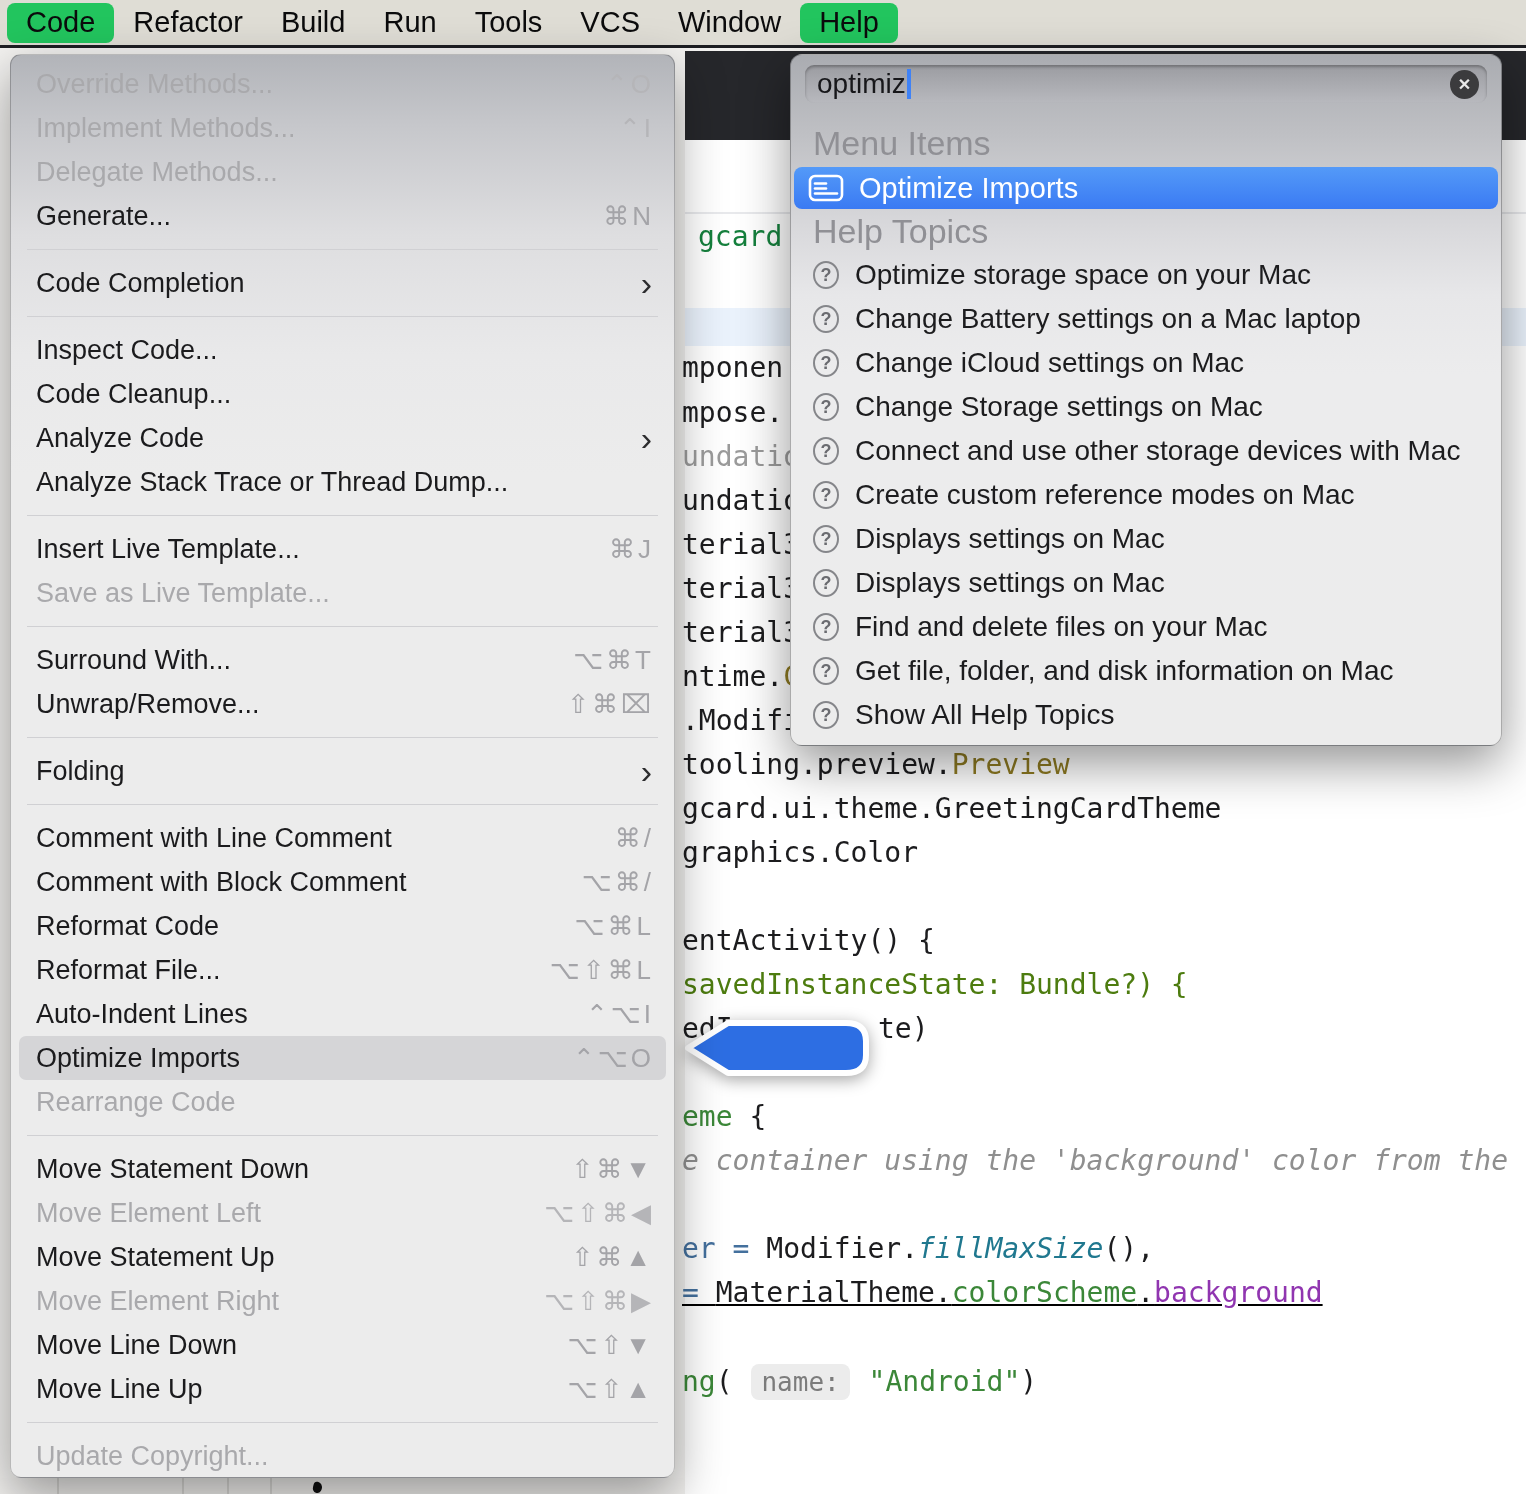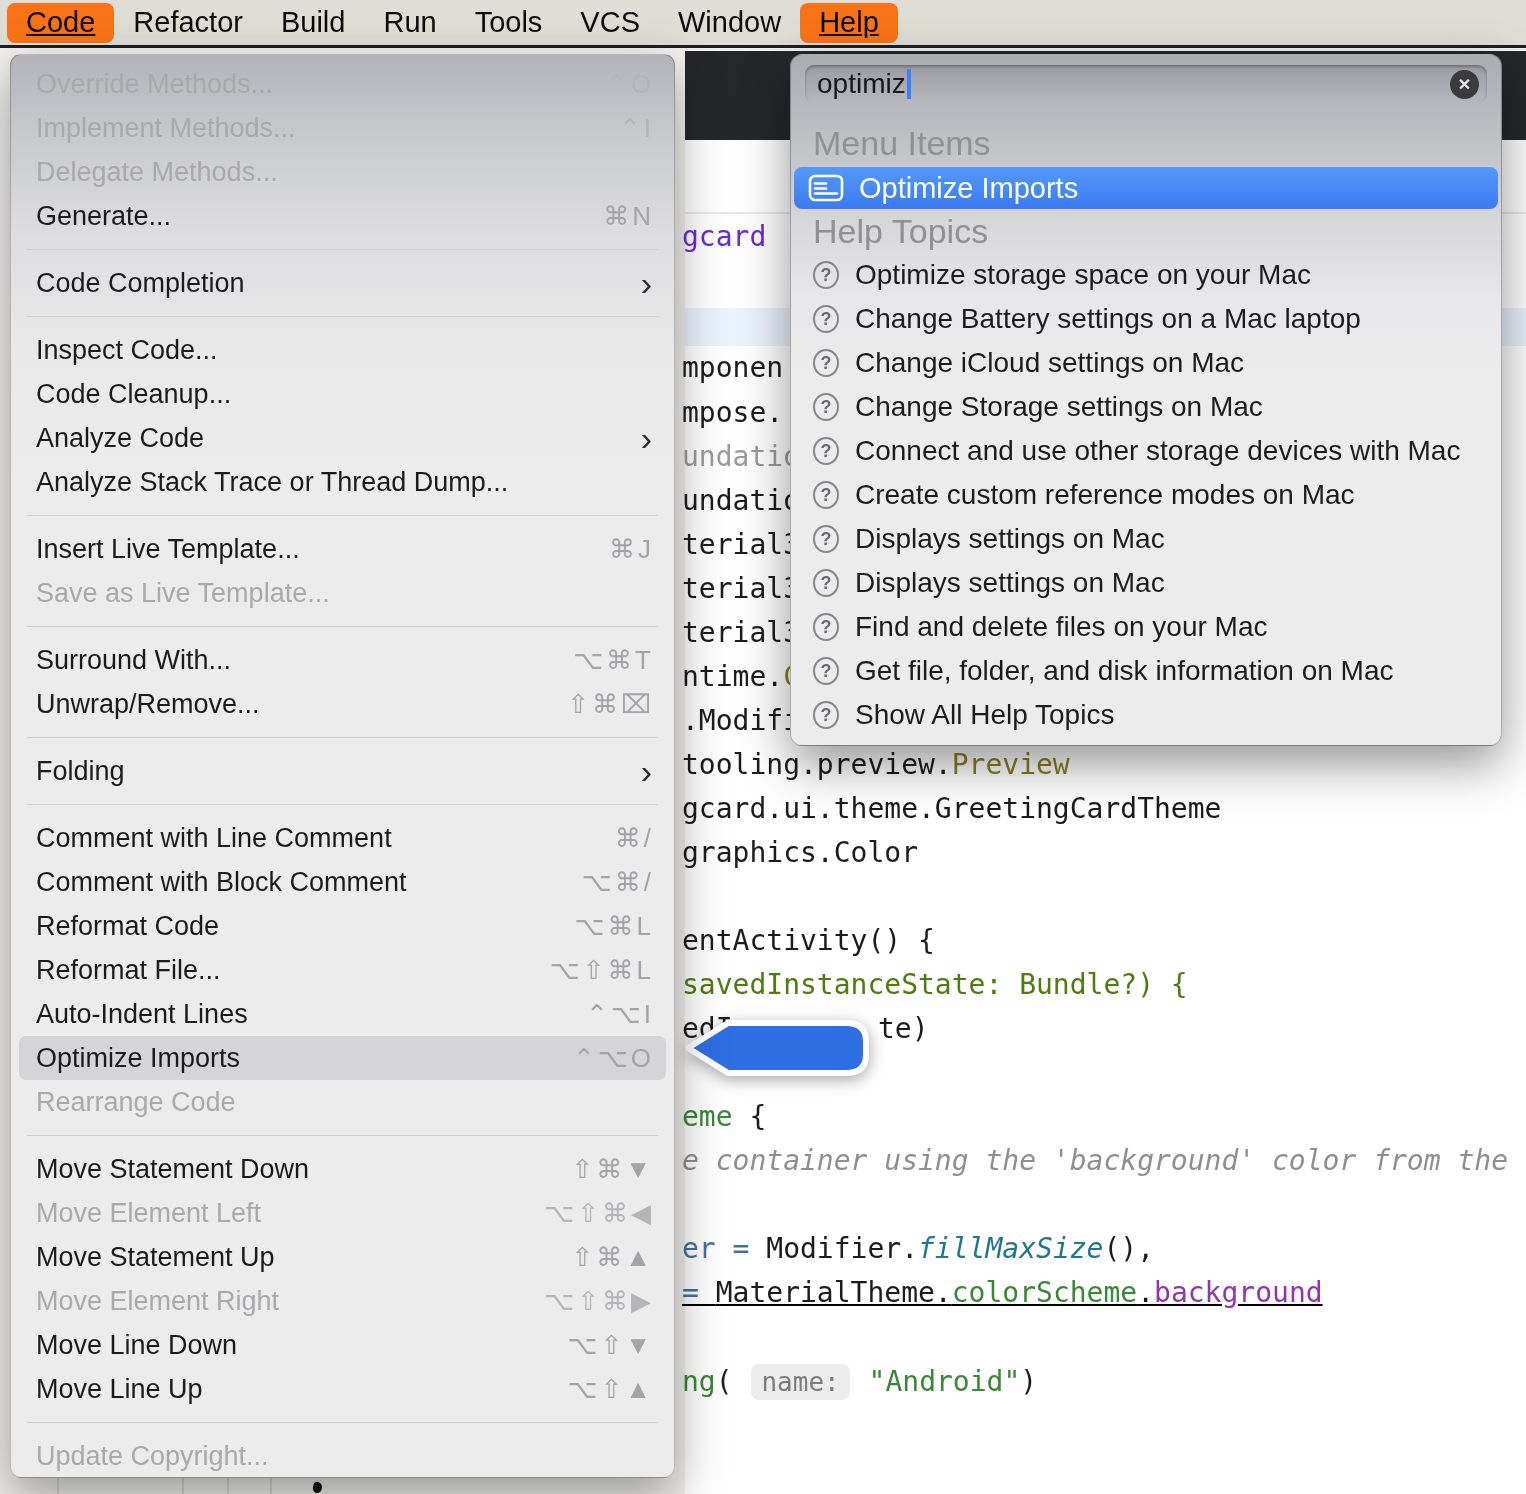--- a/index.html
+++ b/index.html
@@ -4,21 +4,21 @@
 <style>
   html,body{margin:0;padding:0;background:#f3f2f0;}
   .screen{position:relative;width:1526px;height:1494px;overflow:hidden;
     font-family:"Liberation Sans",sans-serif;background:#f3f2f0;}
 
   
   .menubar{position:absolute;left:0;top:0;width:1526px;height:48px;background:#dfddd5;
     border-bottom:3px solid #1d1e22;display:flex;align-items:center;padding-left:7px;box-sizing:border-box;z-index:3;}
   .mb-item{height:40px;margin-top:0;display:flex;align-items:center;padding:0 19px;
     font-size:29px;color:#0b0b0c;border-radius:8px;white-space:nowrap;}
-  .mb-item.active{background:#f97316;text-decoration:underline;}
+  .mb-item.active{background:#22c55e;}
 
   
   .editor{position:absolute;left:685px;top:51px;width:841px;height:1443px;background:#ffffff;z-index:1;}
   .titlebar-dark{position:absolute;left:685px;top:51px;width:841px;height:89px;background:#26272b;z-index:1;}
   .tabline{position:absolute;left:685px;top:212px;width:841px;height:2px;background:#e8e9ec;z-index:1;}
   .sel-row{position:absolute;left:685px;top:308px;width:841px;height:38px;background:#eaf2fc;z-index:1;}
   .code-layer{position:absolute;left:0;top:0;width:1526px;height:1494px;z-index:2;
     font-family:"DejaVu Sans Mono",monospace;font-size:28px;line-height:34px;}
   .cl{position:absolute;white-space:pre;}
   .cl .it{font-style:italic;}
@@ -72,21 +72,21 @@
 </head>
 <body>
 
 <div class="screen">
 
   <div class="editor"></div>
   <div class="titlebar-dark"></div>
   <div class="tabline"></div>
   <div class="sel-row"></div>
   <div class="code-layer">
-      <div class="cl" style="left: 682px; top: 220px;"><span style="color: #6d28d9;">gcard</span></div>
+      <div class="cl" style="left: 682px; top: 220px;"><span style="color: #15803d; margin-left: 16px;">gcard</span></div>
       <div class="cl" style="left: 682px; top: 351px;"><span style="color: rgb(28, 28, 30);">mponen</span></div>
       <div class="cl" style="left: 682px; top: 396px;"><span style="color: rgb(28, 28, 30);">mpose.</span></div>
       <div class="cl" style="left: 682px; top: 440px;"><span style="color: rgb(155, 155, 155);">undatio</span></div>
       <div class="cl" style="left: 682px; top: 484px;"><span style="color: rgb(28, 28, 30);">undatio</span></div>
       <div class="cl" style="left: 682px; top: 528px;"><span style="color: rgb(28, 28, 30);">terial3</span></div>
       <div class="cl" style="left: 682px; top: 572px;"><span style="color: rgb(28, 28, 30);">terial3</span></div>
       <div class="cl" style="left: 682px; top: 616px;"><span style="color: rgb(28, 28, 30);">terial3</span></div>
       <div class="cl" style="left: 682px; top: 660px;"><span style="color: rgb(28, 28, 30);">ntime.</span><span style="color: rgb(143, 123, 34);">C</span></div>
       <div class="cl" style="left: 682px; top: 704px;"><span style="color: rgb(28, 28, 30);">.Modifi</span></div>
       <div class="cl" style="left: 682px; top: 748px;"><span style="color: rgb(28, 28, 30);">tooling.preview.</span><span style="color: rgb(143, 123, 34);">Preview</span></div>

